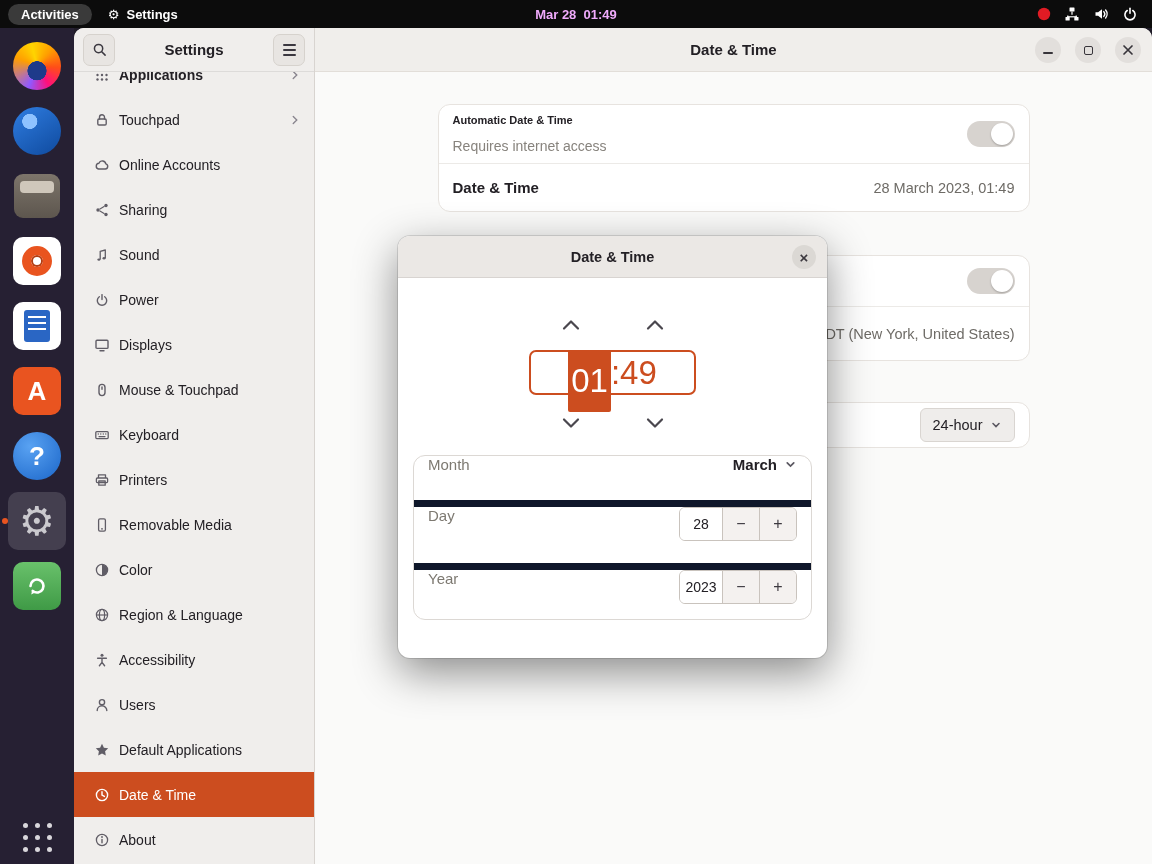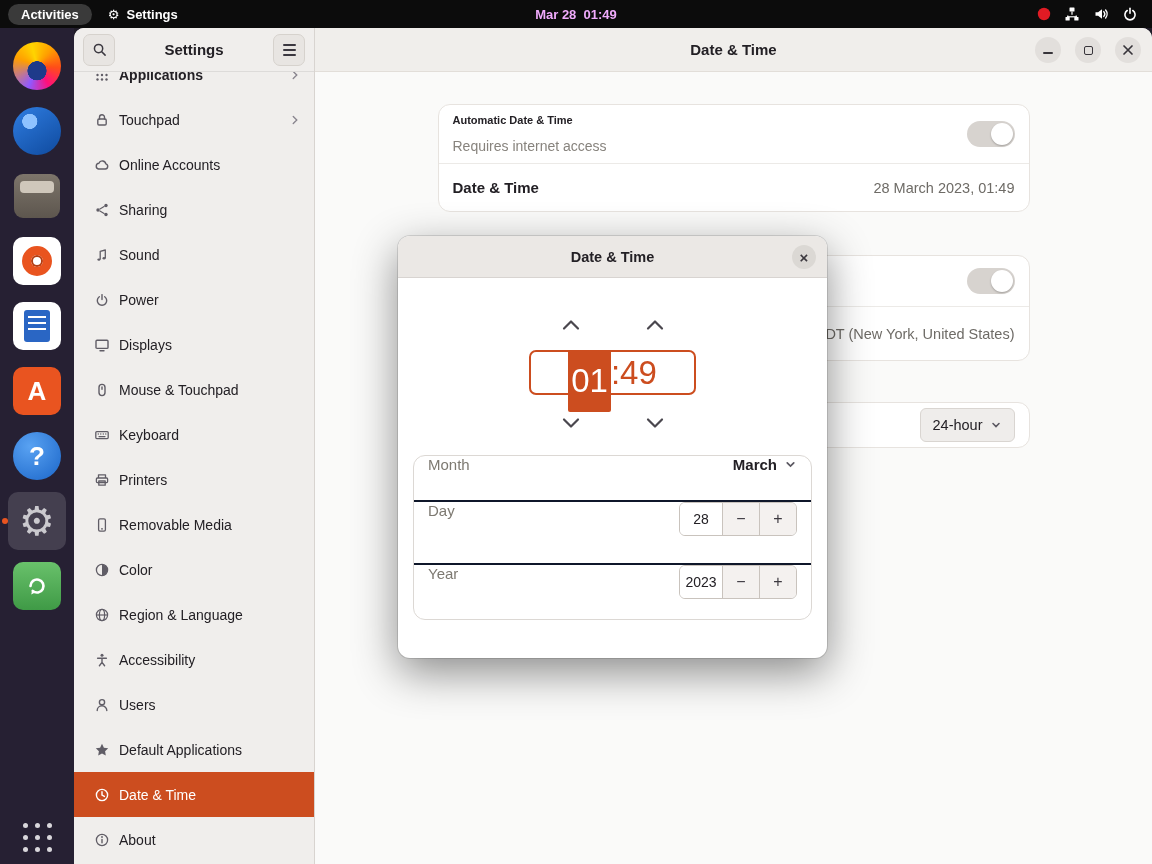--- a/index.html
+++ b/index.html
@@ -116,21 +116,21 @@
   .chev-btn{position:absolute;width:38px;height:22px;background:transparent;border:none;color:#4a474e;
     display:flex;align-items:center;justify-content:center;}
   .time-box{position:absolute;left:131px;top:114px;width:167px;height:45px;border:2px solid var(--accent);
     border-radius:7px;background:#fff;display:flex;align-items:center;justify-content:center;
     font-family:"DejaVu Sans",sans-serif;font-size:33px;}
   .time-box .t-h{background:var(--accent);color:#fff;padding:12px 3px;border-radius:2px;margin-top:16px;}
   .time-box .t-sep,.time-box .t-m{color:var(--accent);}
   .dlg-list{position:absolute;left:15px;right:15px;top:219px;border:1px solid #dcd8d4;border-radius:12px;
     background:#fff;overflow:hidden;}
   .dlg-row{display:flex;align-items:flex-start;padding:0 14px;}
-  .dlg-row + .dlg-row{border-top:2px solid #0f172a;}
+  .dlg-row + .dlg-row{border-top:7px solid #0f172a;}
   .dlg-row .dlabel{flex:1;font-size:15px;color:#7d7971;}
   .month-btn{display:flex;align-items:center;gap:7px;background:transparent;border:none;
     font-size:15px;font-weight:600;color:var(--text);}
   .month-btn svg{color:#5c5962;}
   .spin{display:flex;height:34px;border:1px solid #c9c3bd;border-radius:6px;overflow:hidden;}
   .spin .val{width:42px;background:#fff;border:none;text-align:center;font-size:14px;font-weight:500;color:var(--text);
     display:flex;align-items:center;justify-content:center;}
   .spin .sbtn{width:37px;background:#f4f1ef;border:none;border-left:1px solid #c9c3bd;
     font-size:16px;color:#3c393f;display:flex;align-items:center;justify-content:center;}
 </style>

